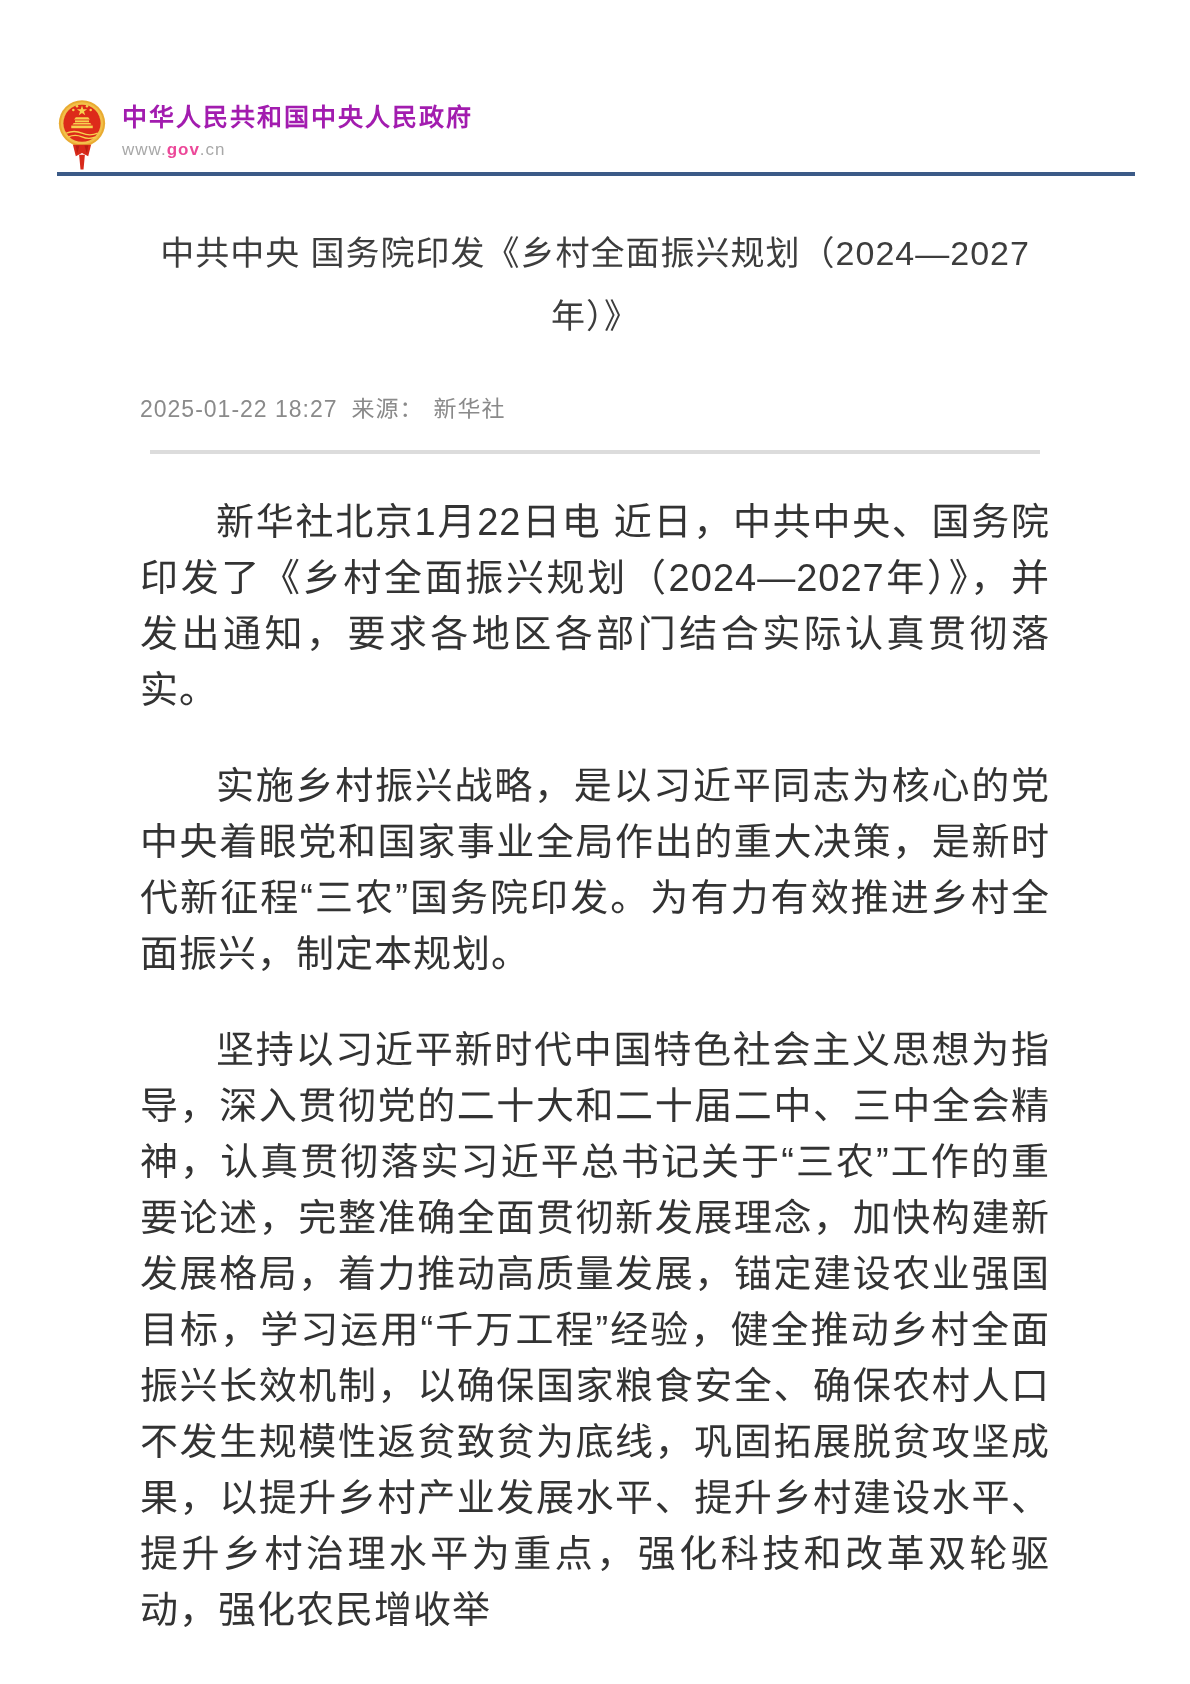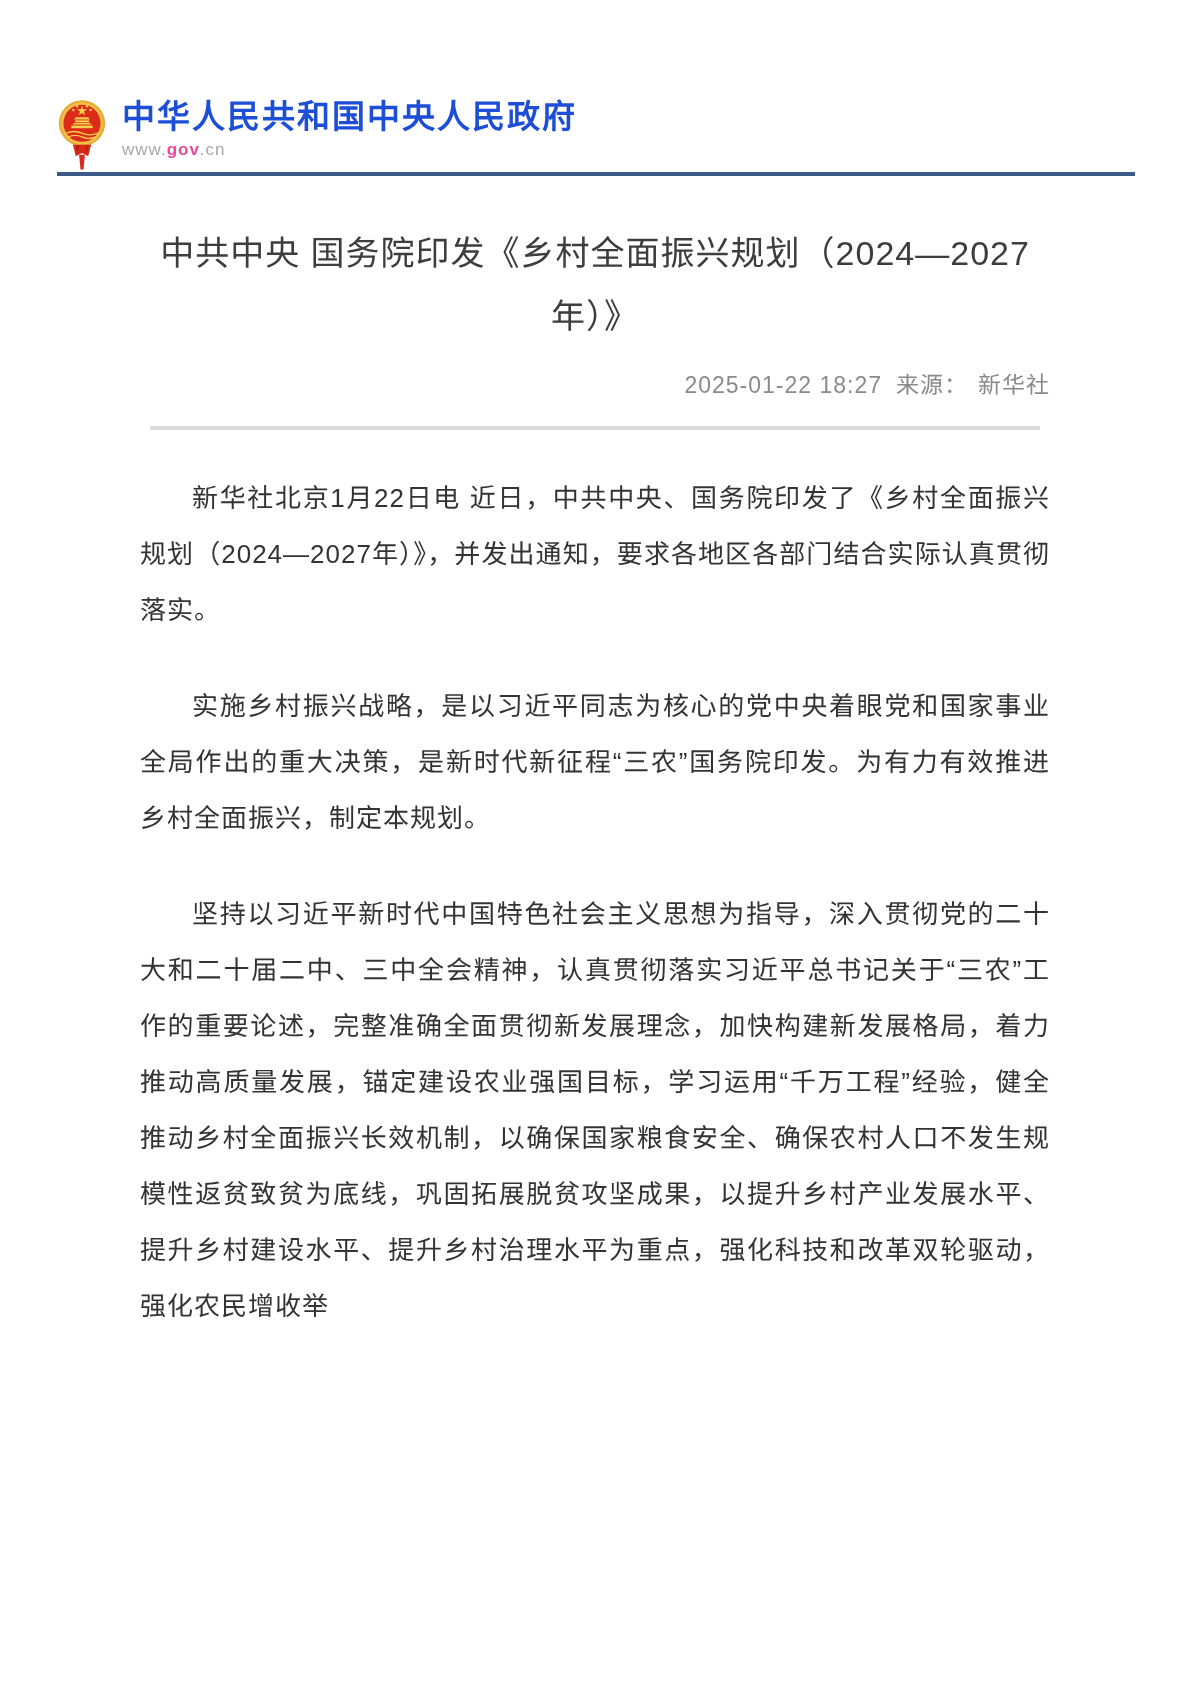--- a/index.html
+++ b/index.html
@@ -10,47 +10,47 @@
     -webkit-font-smoothing:antialiased;
   }
   
   .site-header {
     margin:96px 0 0 57px;
     display:flex; align-items:flex-start; height:76px;
   }
   .emblem { width:50px; height:76px; flex:0 0 auto; }
   .site-text { margin-left:15px; padding-top:3px; }
   .site-name {
-    font-size:33px; font-weight:bold; color:#1d4ed8;
+    font-size:25px; font-weight:bold; color:#a21caf;
     letter-spacing:2px; line-height:36px;
   }
   .site-url { margin-top:5px; font-size:17px; color:#a8a8a8; letter-spacing:1px; }
   .site-url .gov { color:#ec4899; font-weight:bold; }
   .header-rule {
     margin-left:57px; width:1078px; height:4px; background:#3b5a87;
   }
   
   .content { width:910px; margin:0 auto; }
   .article-title {
     margin-top:46px;
     font-size:34px; line-height:63px; font-weight:500;
     color:#3d3d3d; text-align:center; letter-spacing:1px;
   }
   .article-meta {
-    margin-top:18px; text-align:right;
+    margin-top:42px; text-align:left;
     font-size:23px; color:#8a8a8a; letter-spacing:1px;
   }
   .article-meta .dt { margin-right:14px; }
   .article-meta .src-label { margin-right:10px; }
   .meta-divider {
     margin:26px auto 0; width:890px; height:4px; background:#dcdcdc;
   }
   .article-body {
     margin-top:5px;
-    font-size:26px; line-height:56px; color:#333333;
+    font-size:38px; line-height:56px; color:#333333;
     text-align:justify; letter-spacing:1px;
   }
   .article-body p { margin:40px 0; text-indent:2em; }
   .article-body p.section-heading { font-weight:bold; }
 </style>
 </head>
 <body>
 
 <header class="site-header">
   <svg class="emblem" viewBox="0 0 60 92" aria-hidden="true">

